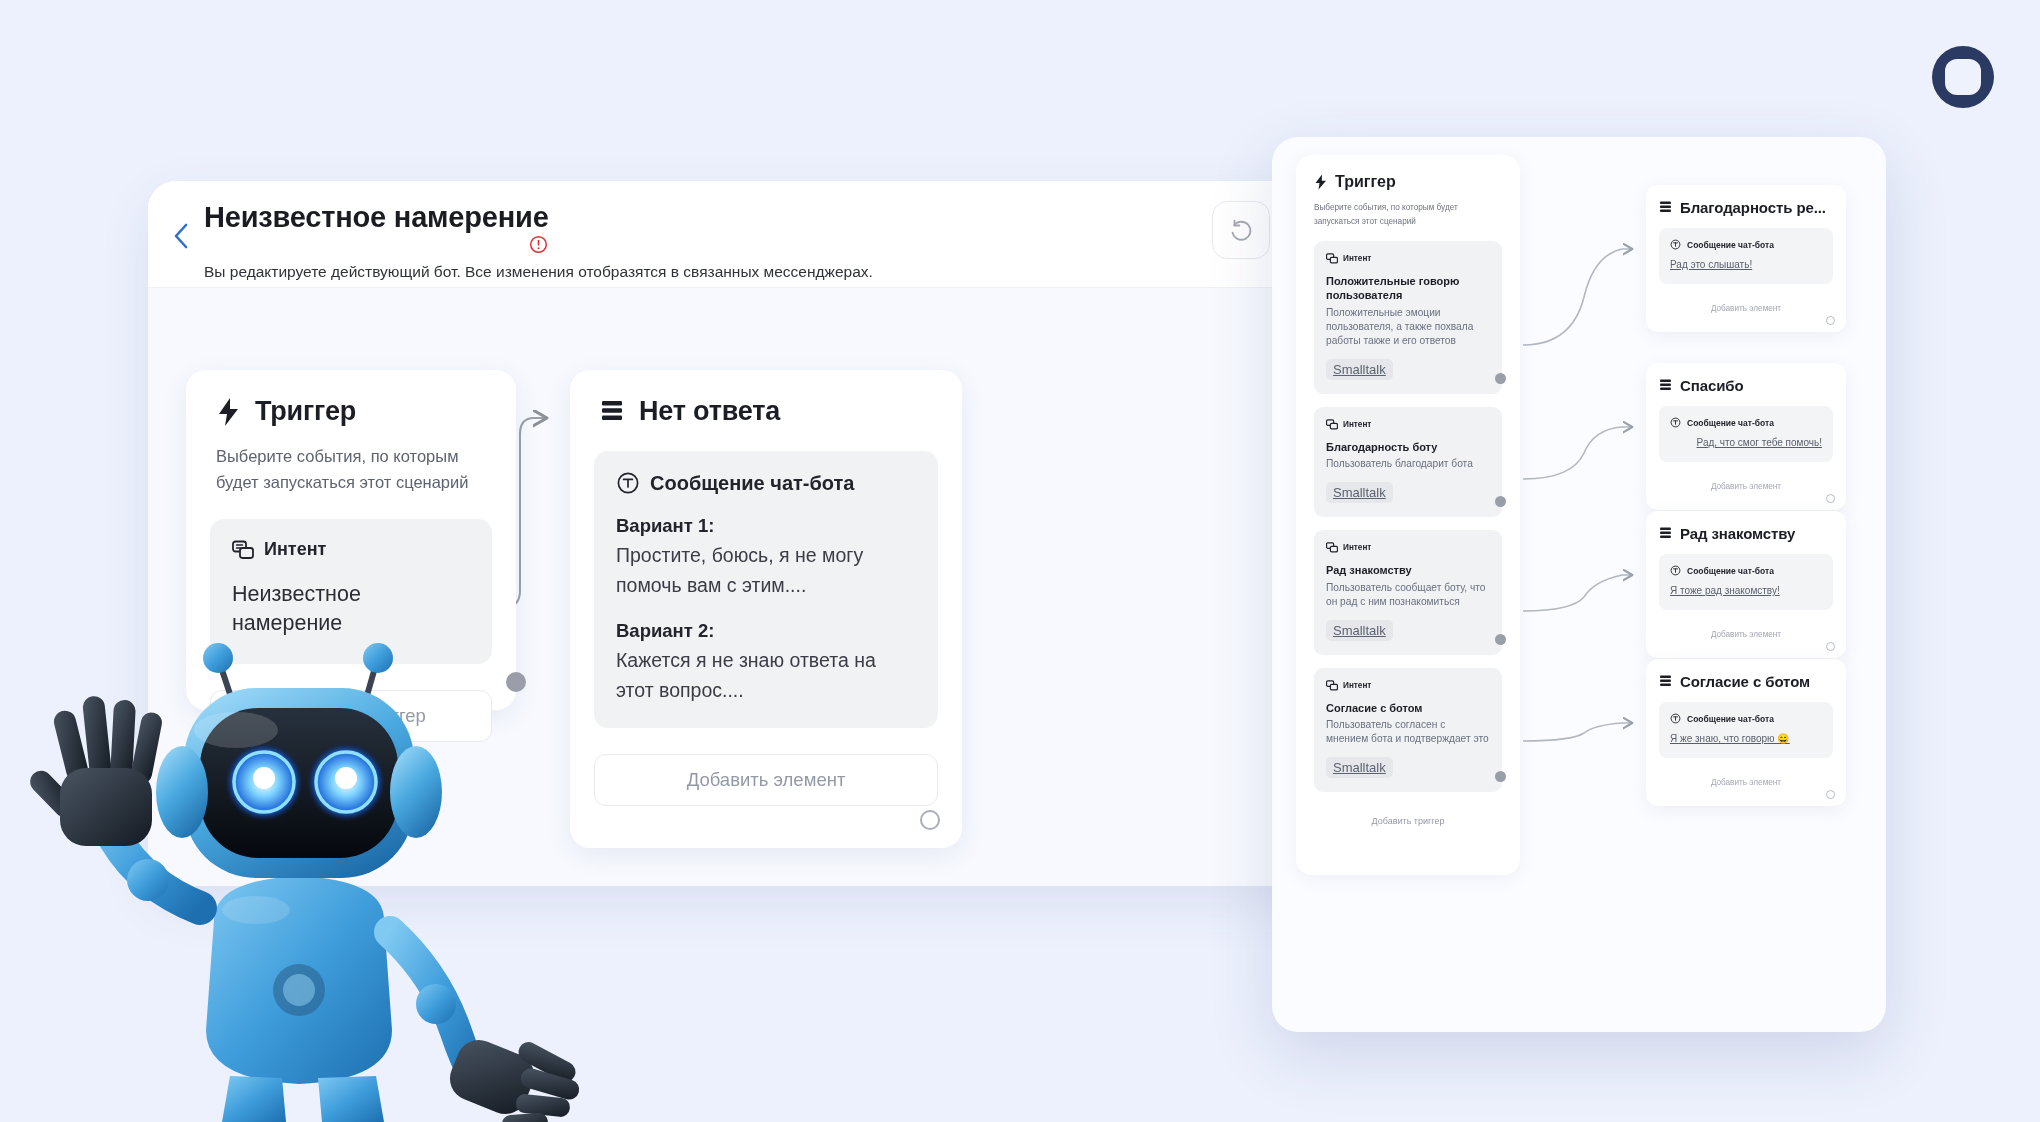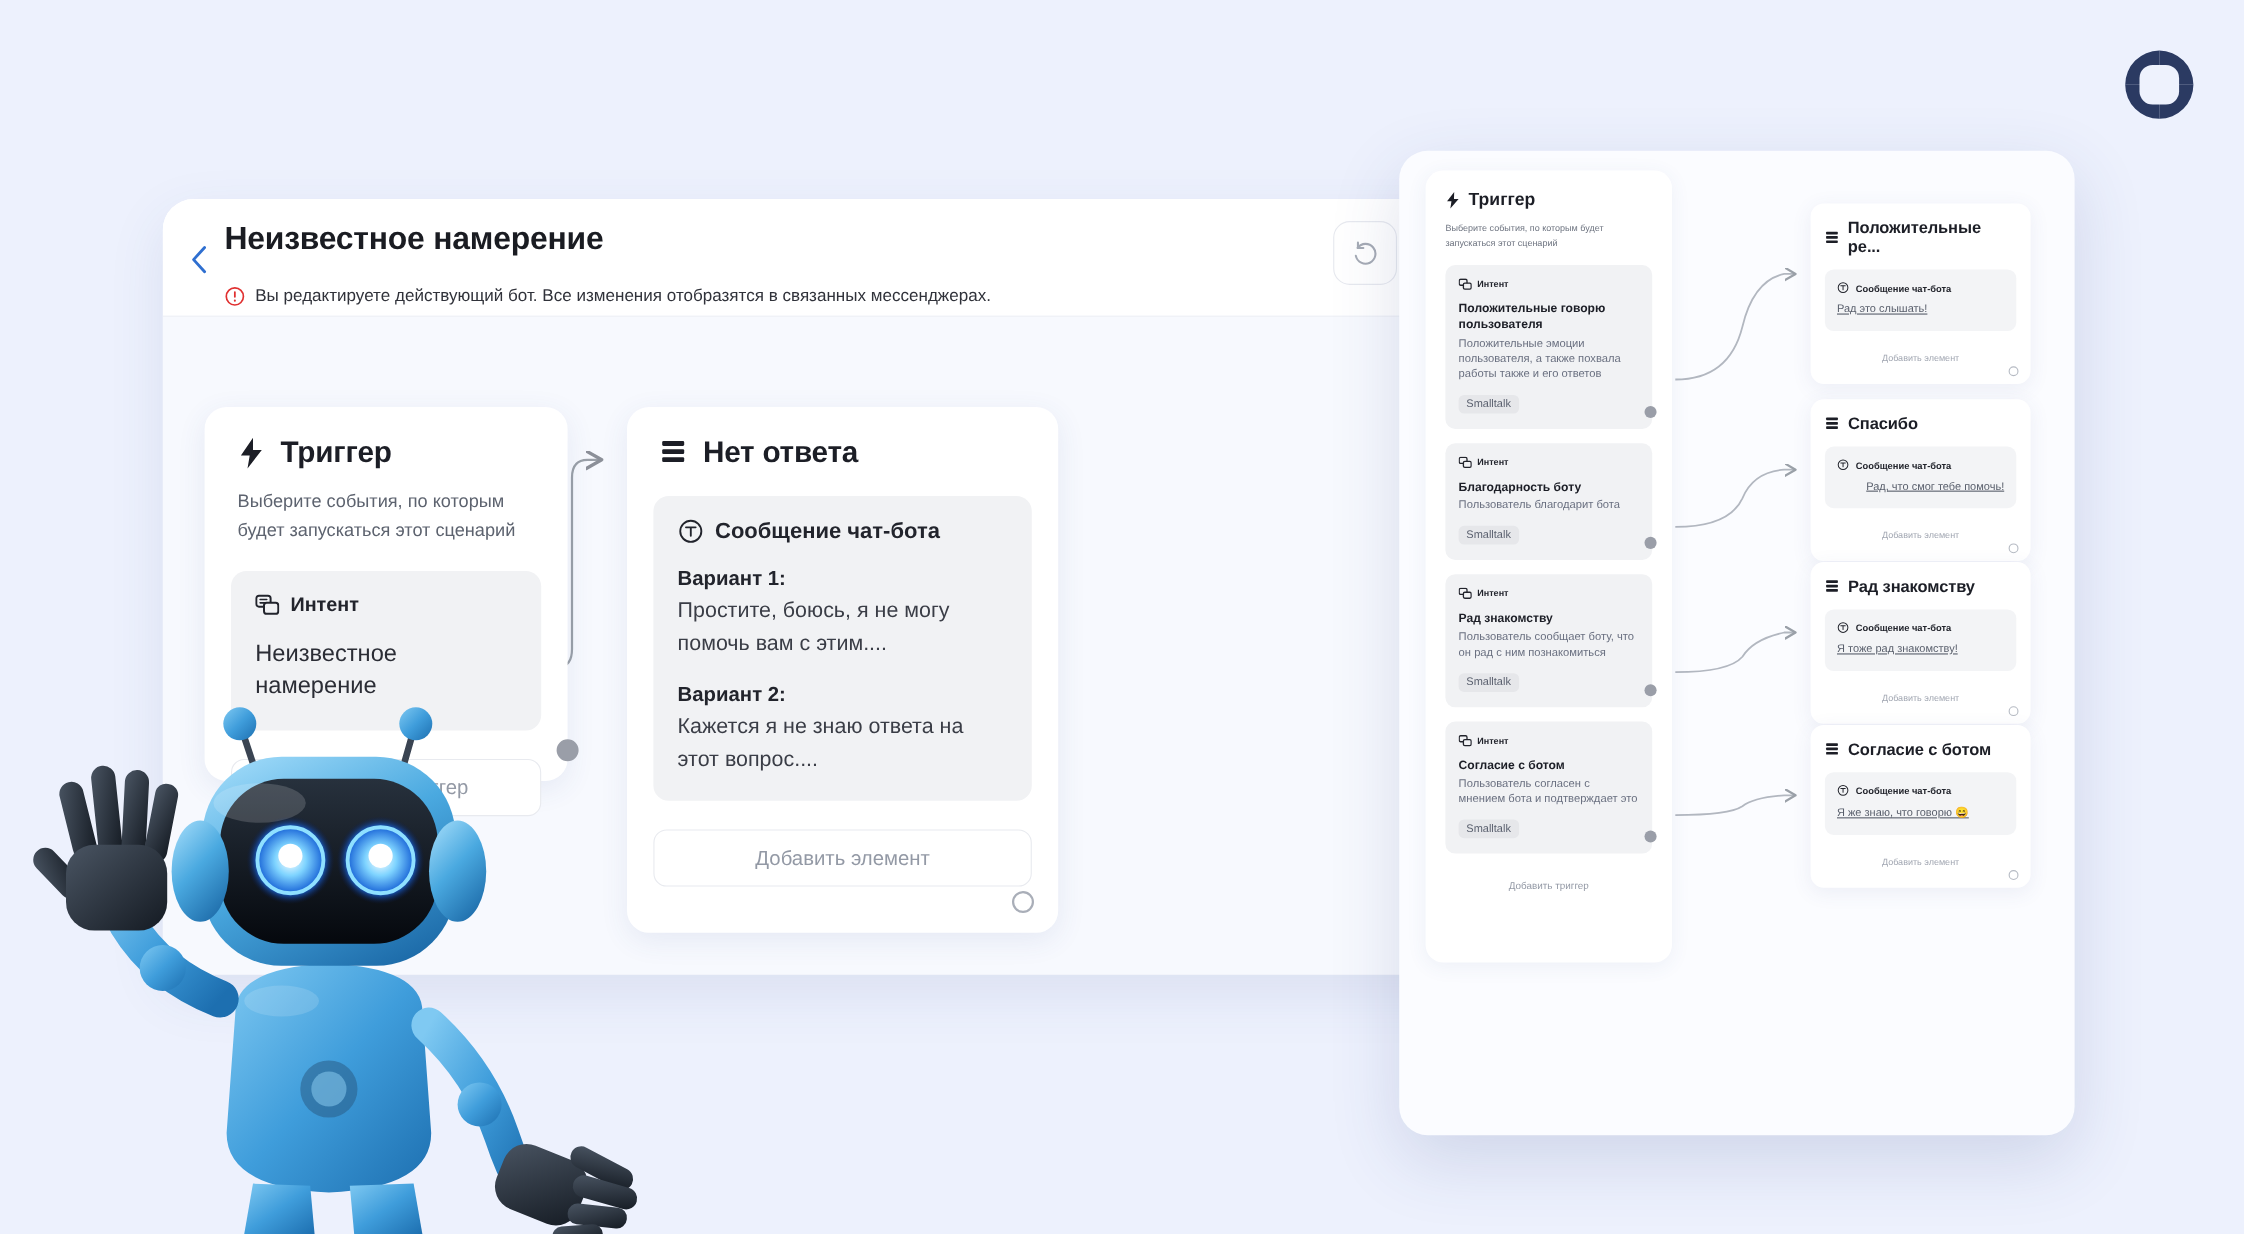--- a/index.html
+++ b/index.html
@@ -22,21 +22,21 @@
     overflow: hidden;
   }
   .editor-head { position: relative; height: 106px; background:#fff; }
   .back-chevron {
     position: absolute; left: 20px; top: 42px; width: 26px; height: 26px;
     display: flex; align-items: center; justify-content: center;
     color: #2f6fd0; cursor: pointer;
   }
   .title-wrap { position: absolute; left: 56px; top: 20px; }
   .page-title { font-size: 29px; font-weight: 700; color: #1a1c22; letter-spacing: -0.2px; }
-  .warn-row { display: flex; align-items: center; gap: 9px; margin-top: 26px; }
+  .warn-row { display: flex; align-items: center; gap: 9px; margin-top: 1px; flex-direction: column; }
   .warn-icon { width: 19px; height: 19px; flex: 0 0 19px; }
   .warn-text { font-size: 15.5px; color: #30323a; }
 
   .tool-row { position: absolute; right: 26px; top: 20px; display: flex; gap: 14px; }
   .tool-btn {
     width: 58px; height: 58px; border-radius: 15px;
     border: 1.6px solid #e7e9ef; background: #fff;
     display: flex; align-items: center; justify-content: center;
     cursor: pointer; color: #9aa0ab;
   }
@@ -95,21 +95,21 @@
   .mini-card {
     margin-top: 13px; background: #f1f2f4; border-radius: 9px;
     padding: 12px 12px 14px 12px; position: relative;
   }
   .mini-card-head { display: flex; align-items: center; gap: 5px; }
   .mini-card-head-label { font-size: 8.2px; font-weight: 700; color: #22242c; }
   .mini-card-title { margin-top: 10px; font-size: 11px; font-weight: 700; color: #1c1e26; line-height: 1.3; }
   .mini-card-desc { margin-top: 3px; font-size: 10.2px; color: #6a7080; line-height: 1.38; }
   .tag {
     display: inline-block; margin-top: 11px; padding: 3px 7px;
-    background: #e6e7ea; border-radius: 5px; font-size: 10px; color: #5c6270;
+    background: #e6e7ea; border-radius: 5px; font-size: 13px; color: #5c6270; text-decoration: underline;
   }
   .mini-port {
     position: absolute; right: -4px; bottom: 10px;
     width: 11px; height: 11px; border-radius: 50%; background: #9a9ea8;
   }
   .mini-add {
     margin-top: 14px; height: 30px; background: #fff; border-radius: 7px;
     display: flex; align-items: center; justify-content: center;
     font-size: 9px; color: #9399a5; cursor: pointer;
   }
@@ -344,21 +344,21 @@
       <div class="mini-add">Добавить триггер</div>
     </div>
 
     <div class="resp-card" style="left:374px; top:48px;">
       <div class="resp-head">
         <svg width="14" height="15" viewBox="0 0 26 28">
           <rect x="2" y="3" width="20" height="4.6" rx="1.2" fill="#1c1e26"></rect>
           <rect x="2" y="10.4" width="20" height="4.6" rx="1.2" fill="#1c1e26"></rect>
           <rect x="2" y="17.8" width="20" height="4.6" rx="1.2" fill="#1c1e26"></rect>
         </svg>
-        <span class="resp-title">Положительные ре...</span>
+        <span class="resp-title">Благодарность ре...</span>
       </div>
       <div class="resp-body">
         <div class="resp-body-head">
           <svg width="11" height="11" viewBox="0 0 24 24">
             <circle cx="12" cy="12" r="9.6" fill="none" stroke="#22242c" stroke-width="2"></circle>
             <path d="M7.6 8.4 h8.8 M12 8.4 V16" fill="none" stroke="#22242c" stroke-width="2" stroke-linecap="round"></path>
           </svg>
           <span class="resp-body-head-label">Сообщение чат-бота</span>
         </div>
         <div class="resp-msg">Рад это слышать!</div>

